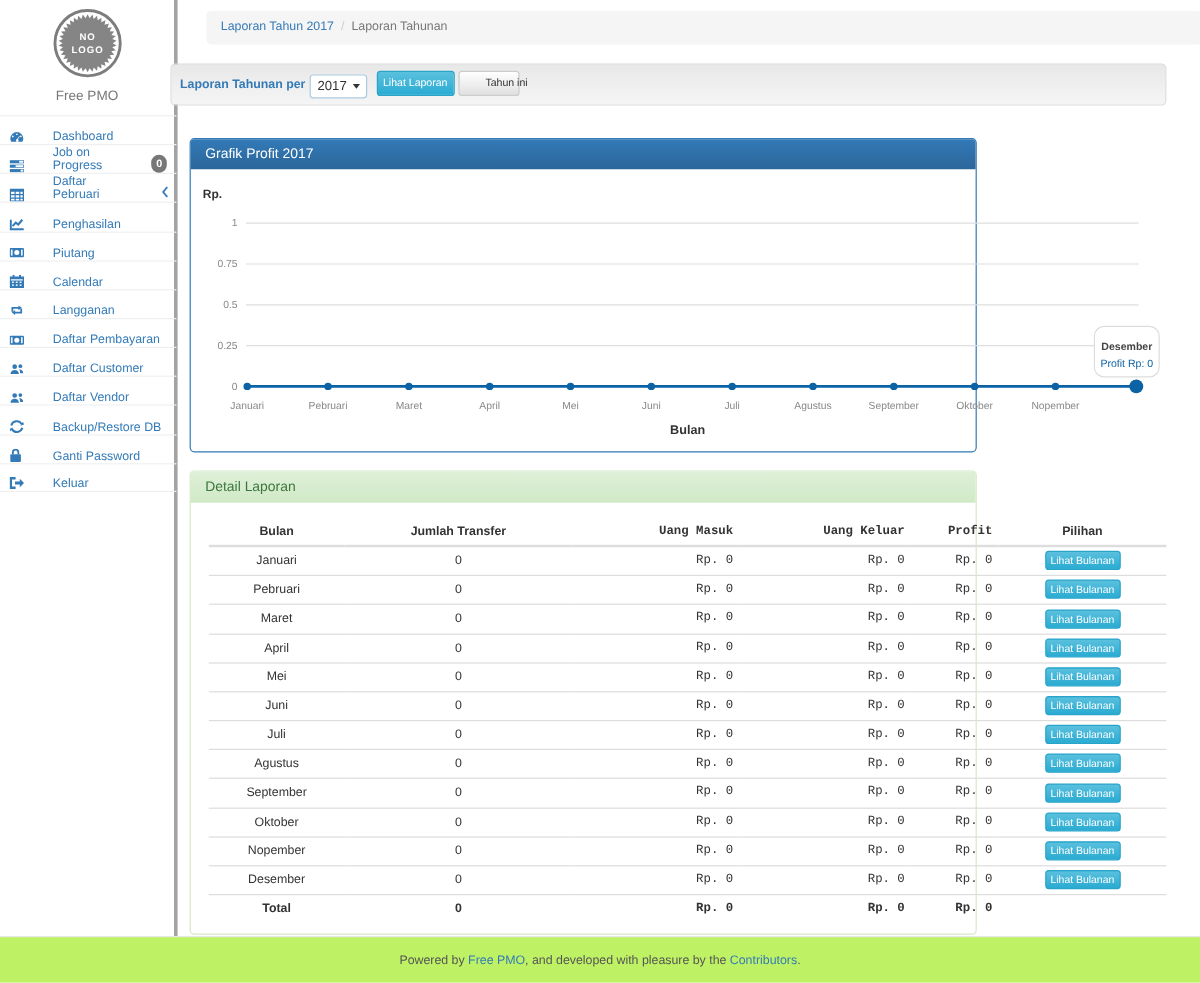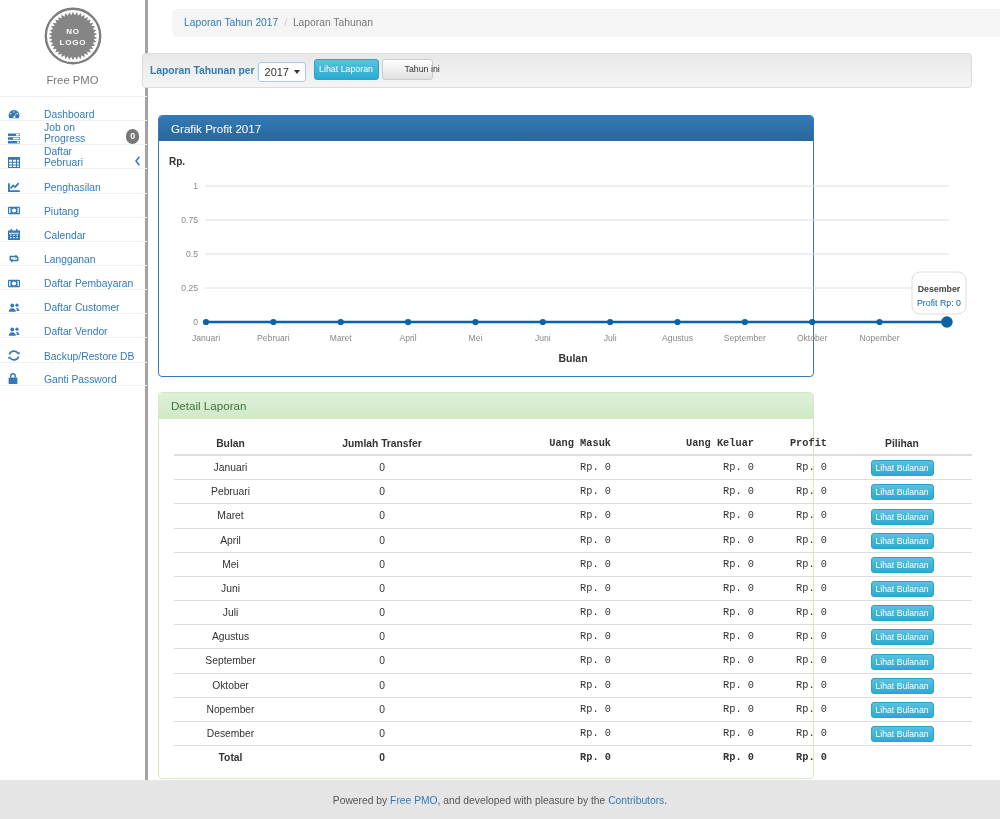--- a/index.html
+++ b/index.html
@@ -37,21 +37,21 @@
 
 #tbl { position:absolute; left:15px; top:40px; width:798px; border-collapse:collapse; font-size:10.3px; color:#333; }
 #tbl th { font-weight:bold; border-bottom:2px solid #ddd; height:21px; line-height:21px; padding:0; }
 #tbl td { border-top:1px solid #ddd; height:23.17px; line-height:23.17px; padding:0; }
 #tbl tbody tr:first-child td { border-top:none; }
 #tbl .c { text-align:center; }
 #tbl .r { text-align:right; padding-right:5px;font-family:Liberation Mono, monospace; }
 #tbl tbody td { border-top:1px solid #ddd; }
 .btn-xs { width:63px; height:16px; line-height:14px; font-size:8.7px; }
 
-#footer { position:absolute; left:0; top:780px; width:1000px; height:39px; background:#e5e5e5; border-top:1px solid #e7e7e7; text-align:center; font-size:10.3px; color:#555; line-height:40px; }
+#footer { position:absolute; left:0; top:780px; width:1000px; height:39px; background:#bef264; border-top:1px solid #e7e7e7; text-align:center; font-size:10.3px; color:#555; line-height:40px; }
 </style>
 </head>
 <body>
 <div id="sidebar">
   <svg class="abs" style="left:44px;top:7px" width="58" height="58" viewBox="0 0 58 58">
     <circle cx="29" cy="29" r="27.2" fill="none" stroke="#7d7d7d" stroke-width="2.4"></circle>
     <polygon id="burst" fill="#858585" points="29.00,4.80 30.73,8.17 32.98,5.13 34.13,8.74 36.86,6.11 37.40,9.86 40.52,7.72 40.43,11.50 43.86,9.90 43.16,13.62 46.80,12.61 45.49,16.16 49.26,15.76 47.38,19.05 51.16,19.28 48.77,22.21 52.46,23.06 49.61,25.56 53.12,27.00 49.90,29.00 53.12,31.00 49.61,32.44 52.46,34.94 48.77,35.79 51.16,38.72 47.38,38.95 49.26,42.24 45.49,41.84 46.80,45.39 43.16,44.38 43.86,48.10 40.43,46.50 40.52,50.28 37.40,48.14 36.86,51.89 34.13,49.26 32.98,52.87 30.73,49.83 29.00,53.20 27.27,49.83 25.02,52.87 23.87,49.26 21.14,51.89 20.60,48.14 17.48,50.28 17.57,46.50 14.14,48.10 14.84,44.38 11.20,45.39 12.51,41.84 8.74,42.24 10.62,38.95 6.84,38.72 9.23,35.79 5.54,34.94 8.39,32.44 4.88,31.00 8.10,29.00 4.88,27.00 8.39,25.56 5.54,23.06 9.23,22.21 6.84,19.28 10.62,19.05 8.74,15.76 12.51,16.16 11.20,12.61 14.84,13.62 14.14,9.90 17.57,11.50 17.48,7.72 20.60,9.86 21.14,6.11 23.87,8.74 25.02,5.13 27.27,8.17"></polygon>
     <text x="29" y="26.5" font-size="8" font-weight="bold" fill="#fff" text-anchor="middle" letter-spacing="0.8">NO</text>
     <text x="29" y="37.5" font-size="8" font-weight="bold" fill="#fff" text-anchor="middle" letter-spacing="0.8">LOGO</text>
   </svg>
@@ -192,20 +192,29 @@
         <span>Backup/Restore DB</span>
       </li>
       <li>
         <span class="ic">
           <svg width="10" height="11" viewBox="0 0 10 11">
             <rect x="0.6" y="4.6" width="8.8" height="6.4" rx="0.8" fill="#337ab7"></rect>
             <path fill="none" stroke="#337ab7" stroke-width="1.5" d="M2.7 4.6V3a2.3 2.3 0 0 1 4.6 0v1.6"></path>
           </svg>
         </span>
         <span>Ganti Password</span>
+      </li>
+      <li>
+        <span class="ic">
+          <svg width="12" height="11" viewBox="0 0 12 11">
+            <path fill="#337ab7" d="M0 .5h5v2H2v6h3v2H0z"></path>
+            <path fill="#337ab7" d="M4.5 4.3h4V2l3.5 3.5L8.5 9V6.7h-4z"></path>
+          </svg>
+        </span>
+        <span>Keluar</span>
       </li>
     </ul>
 </div>
 <div id="crumb"><a>Laporan Tahun 2017</a><span class="sep"> / </span><span>Laporan Tahunan</span></div>
 <div id="formbar">
   <label>Laporan Tahunan per</label>
   <span id="fakesel">2017<span class="car"></span></span>
   <span class="btn btn-info" id="btn-lihat">Lihat Laporan</span>
   <span class="btn btn-default" id="btn-tahun">Tahun ini</span>
 </div>

